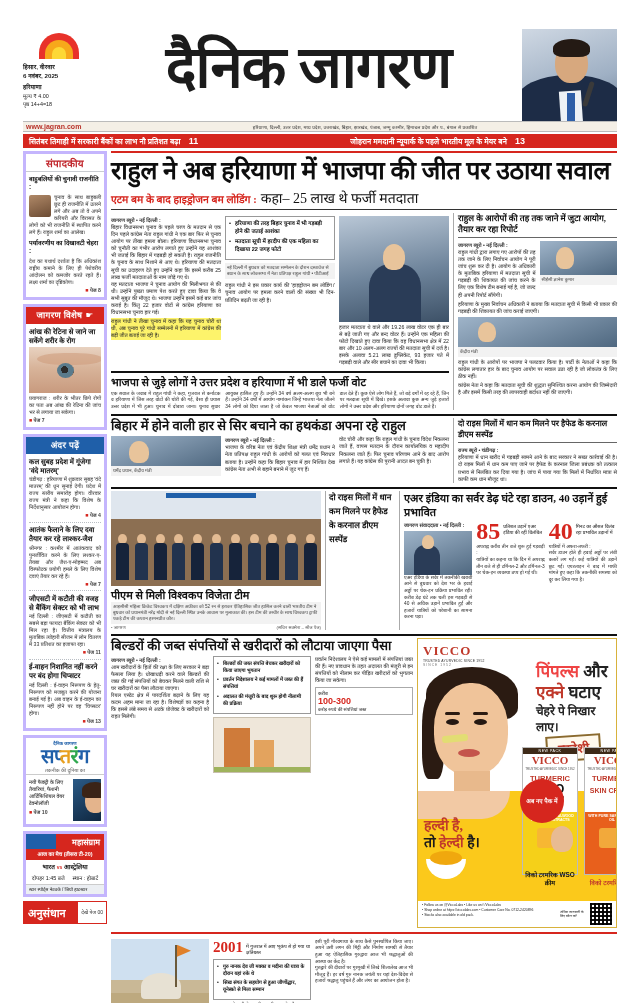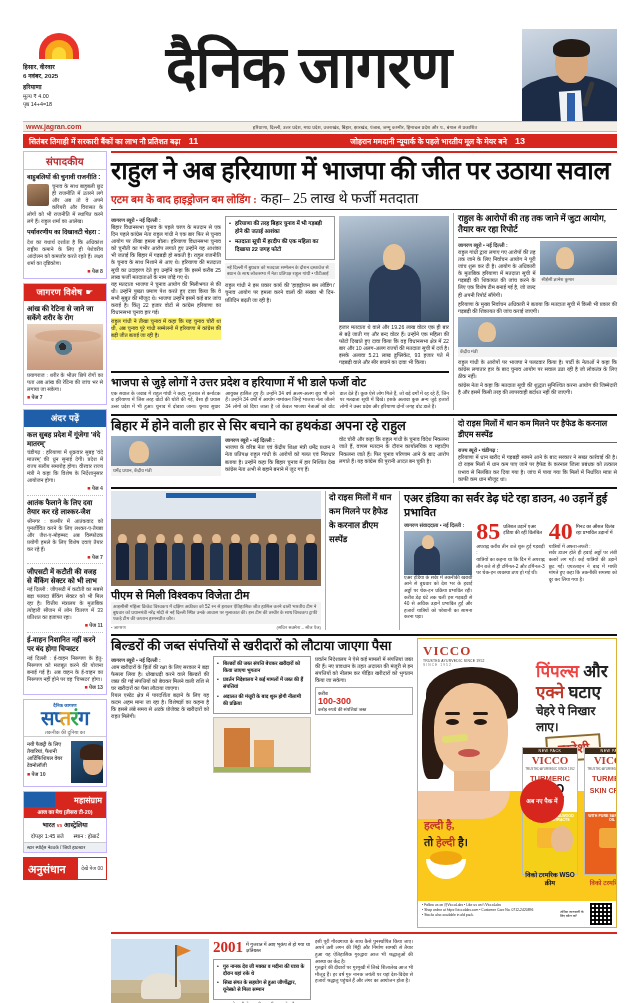--- a/index.html
+++ b/index.html
@@ -67,21 +67,21 @@
   .red-strip .rs-left { padding-left:6px; }
   .red-strip .rs-right { margin-left:auto; padding-right:92px; }
   .red-strip .pg { display:inline-block; margin-left:6px; font-size:9px; }
 
   
   .grid { display:flex; gap:4px; margin-top:3px; }
   .col-left { width:84px; }
   .col-main { flex:1; }
 
   
-  .sbox { border:1px solid #c4b5fd; margin-bottom:4px; background:#fff; }
+  .sbox { border:3px solid #c4b5fd; margin-bottom:4px; background:#fff; }
   .sbox-hd {
     text-align:center; font-weight:bold; font-size:10px; color:#c1272d;
     border-bottom:1px solid #c9ccd1; padding:2px 0 1px 0; letter-spacing:.3px;
   }
   .sbox-hd.blue { color:#fff; background:#1f5fa9; font-size:8.6px; padding:2.5px 0; border:none; }
   .sbox-hd.redbg { color:#fff; background:#d6261e; font-size:8.6px; padding:2.5px 0; border:none;
      display:flex; align-items:center; justify-content:center; gap:3px;}
   .sbox-body { padding:3px; }
   .s-sub { font-size:6.4px; font-weight:bold; line-height:8.4px; color:#111; margin-bottom:2px;}
   .s-txt { font-size:5.2px; line-height:7px; text-align:justify; color:#333; }
@@ -213,21 +213,21 @@
   .v-l1 span{ color:#222; }
   .v-l2 { font-family:"Liberation Serif",serif; font-weight:bold; font-size:12px; line-height:16px; color:#222;}
   .v-stamp { position:absolute; left:128px; top:96px; border:2px solid #8a6a2f; padding:2px 10px;
      transform:rotate(-4deg); background:#fff9ec;}
   .v-stamp span{ font-family:"Liberation Serif",serif; font-weight:bold; font-size:13px; color:#c0392b;}
   .v-badge { position:absolute; right:52px; top:140px; width:44px; height:44px; background:#d6261e; color:#fff;
      border-radius:50%; display:flex; align-items:center; justify-content:center; text-align:center;
      font-size:6px; font-weight:bold; line-height:8px; z-index:3;}
   .vicco-bot { background:#fbc91b; position:relative; height:110px; }
   .v-haldi { position:absolute; left:6px; top:26px; font-family:"Liberation Serif",serif; font-weight:bold;
-     font-size:11px; line-height:17px; color:#c0392b;}
+     font-size:14px; line-height:17px; color:#c0392b;}
   .v-haldi span{ color:#1b1b1b; }
   .v-bowl { position:absolute; left:8px; bottom:22px; width:40px; height:20px; background:#fff; border-radius:0 0 20px 20px;}
   .v-bowl:before{ content:""; position:absolute; left:4px; top:-8px; width:32px; height:14px; background:#f0a80e; border-radius:50%;}
   .v-arm { position:absolute; left:0; top:0; width:92px; height:28px; background:#f2c9a4; border-radius:0 0 40px 0;}
   .packs { position:absolute; left:104px; top:-44px; display:flex; gap:6px; }
   .pack { width:56px; height:128px; border:1px solid #bbb; background:#fff; position:relative; overflow:hidden;}
   .pack .np{ background:#3e2a18; color:#fff; font-size:3.6px; text-align:center; padding:1px 0; letter-spacing:.5px;}
   .pack .lg{ font-family:"Liberation Serif",serif; font-weight:bold; font-size:11px; color:#c0392b; text-align:center; line-height:13px;}
   .pack .tl{ font-size:3px; text-align:center; color:#555;}
   .pack .tm{ font-size:7.6px; font-weight:bold; text-align:center; color:#c0392b; line-height:9px; margin-top:3px;}
@@ -708,21 +708,21 @@
         <div style="width:302px;">
           <div class="cols3" style="margin-top:3px;">
             <div class="col">
               <div class="gurd-img">
                 <div class="wall"></div>
                   <div class="dome"></div>
                   <div class="flag"></div>
               </div>
             </div>
             <div class="col">
-              <div style="display:flex; gap:3px; align-items:center;">
+              <div style="display:flex; gap:3px; align-items:flex-end;">
                 <span style="font-size:15px; font-weight:bold; color:#d6261e; font-family:'Liberation Serif',serif;">2001</span>
                 <span style="font-size:4.8px; line-height:6px; padding-top:2px;">में गुजरात में आए भूकंप से हो गया था क्षतिग्रस्त</span>
               </div>
               <ul class="bullets" style="margin-top:3px; font-size:5px; line-height:6.8px;">
                 <li>गुरु नानक देव जी मक्का व मदीना की यात्रा के दौरान यहां रुके थे</li>
                 <li>सिख संगत के सहयोग से हुआ जीर्णोद्धार, यूनेस्को से मिला सम्मान</li>
               </ul>
               <div class="body-txt sm" style="margin-top:2px;">गुरु नानक देव जी ने अपनी उदासी यात्रा के दौरान कच्छ के लखपत में विश्राम किया था। यहां आज भी उनकी चरण पादुका और लकड़ी की खड़ाऊं संरक्षित रखी गई हैं।</div>
             </div>
             <div class="col">

